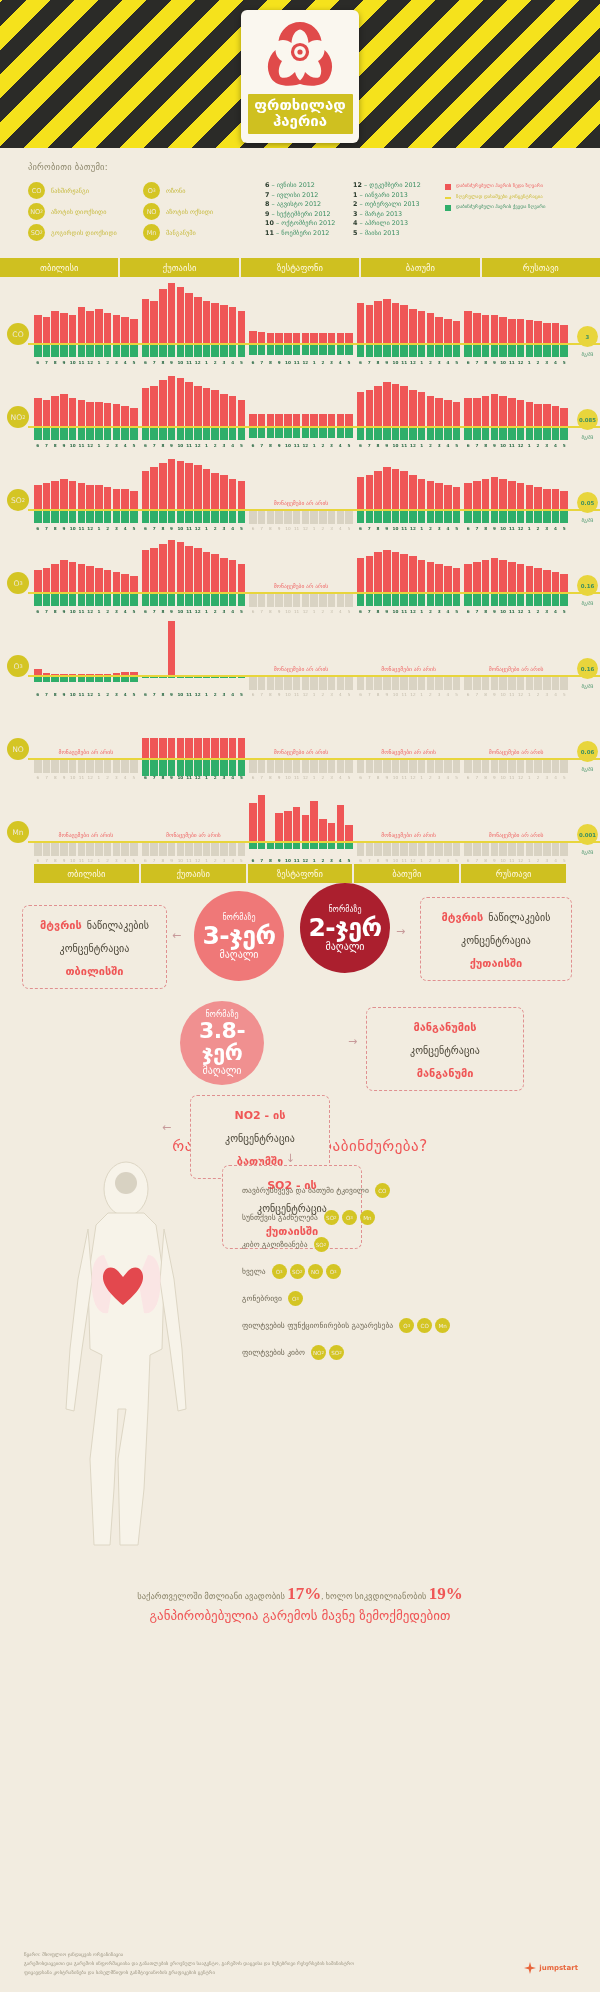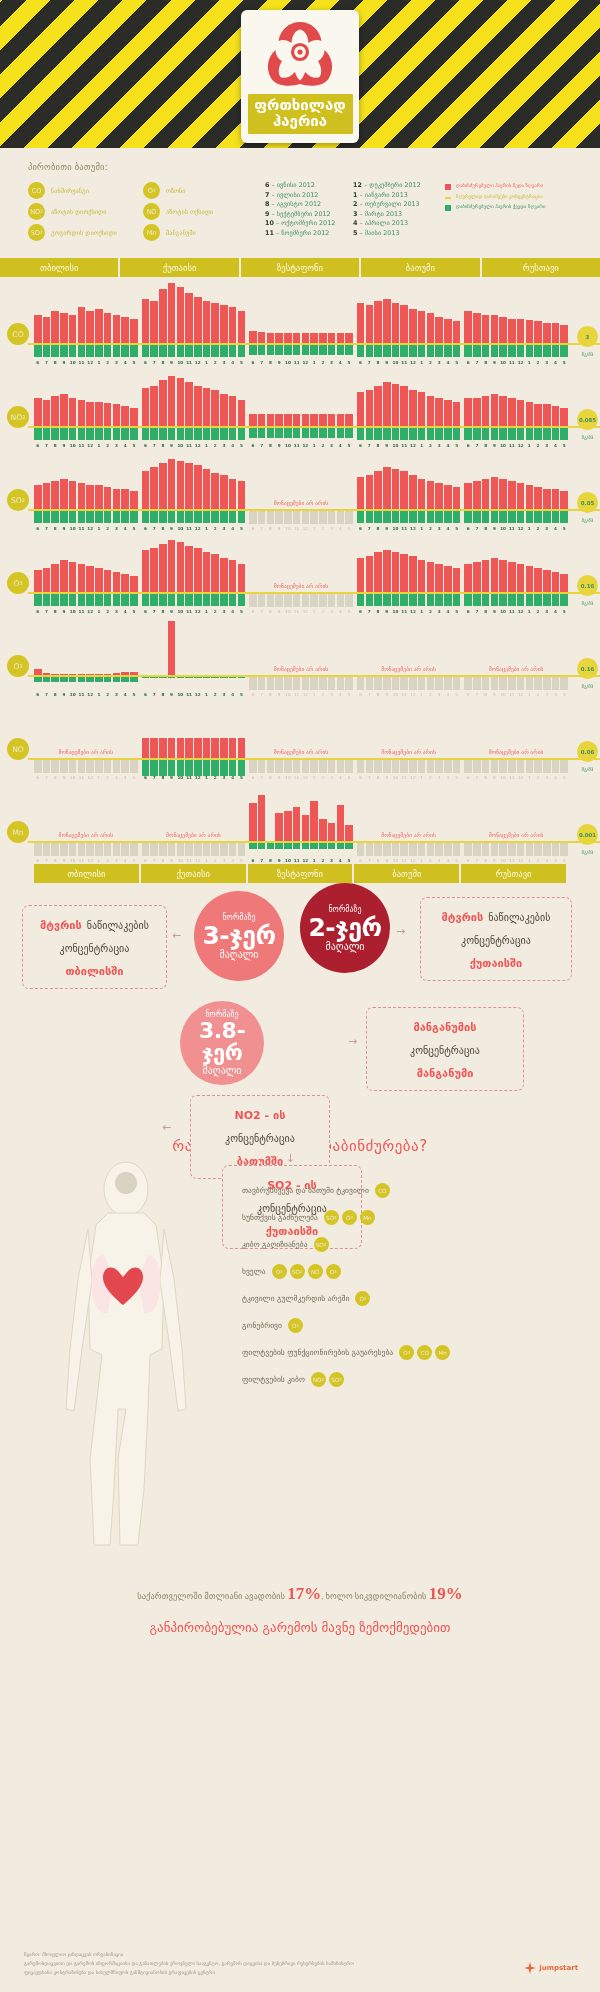--- a/index.html
+++ b/index.html
@@ -164,21 +164,21 @@
     width: 15px; height: 15px; border-radius: 50%; background: #d4c524;
     color: #f2ece0; font-size: 5.6px; display: flex; align-items: center; justify-content: center;
     flex: none;
   }
   .chip-sm sub { font-size: 4px; vertical-align: -1px; }
 
   
   .footer-stat { text-align: center; padding: 0 30px; margin-top: 2px; }
   .fs1 { font-size: 8.6px; color: #8a8468; line-height: 1.5; font-family: Liberation Serif, serif; }
   .fs1 .pct { color: #ef5656; font-size: 17px; font-weight: bold; }
-  .fs2 { font-size: 13px; color: #ef5656; margin-top: 13px; }
+  .fs2 { font-size: 13px; color: #ef5656; margin-top: 1px; }
 
   .src {
     position: absolute; left: 24px; bottom: 14px; width: 420px;
     font-size: 4.8px; color: #9b9480; line-height: 1.85;
   }
   .brand { position: absolute; right: 22px; bottom: 18px; display:flex; align-items:center; gap:3px; }
   .brand-tx { font-size: 7px; color: #e8663c; font-weight: bold; }
 </style>
 </head>
 <body>
@@ -3223,26 +3223,20 @@
       <div class="eff-row">
         <div class="eff-tx">ხველა</div>
         <div class="eff-chips">
           <div class="chip-sm">O<sub>3</sub></div>
           <div class="chip-sm">SO<sub>2</sub></div>
           <div class="chip-sm">NO</div>
           <div class="chip-sm">O<sub>3</sub></div>
         </div>
       </div>
       <div class="eff-row">
-        <div class="eff-tx">ტკივილი გულმკერდის არეში</div>
-        <div class="eff-chips">
-          <div class="chip-sm">O<sub>3</sub></div>
-        </div>
-      </div>
-      <div class="eff-row">
         <div class="eff-tx">გონებრივი</div>
         <div class="eff-chips">
           <div class="chip-sm">O<sub>3</sub></div>
         </div>
       </div>
       <div class="eff-row">
         <div class="eff-tx">ფილტვების ფუნქციონირების გაუარესება</div>
         <div class="eff-chips">
           <div class="chip-sm">O<sub>3</sub></div>
           <div class="chip-sm">CO</div>

